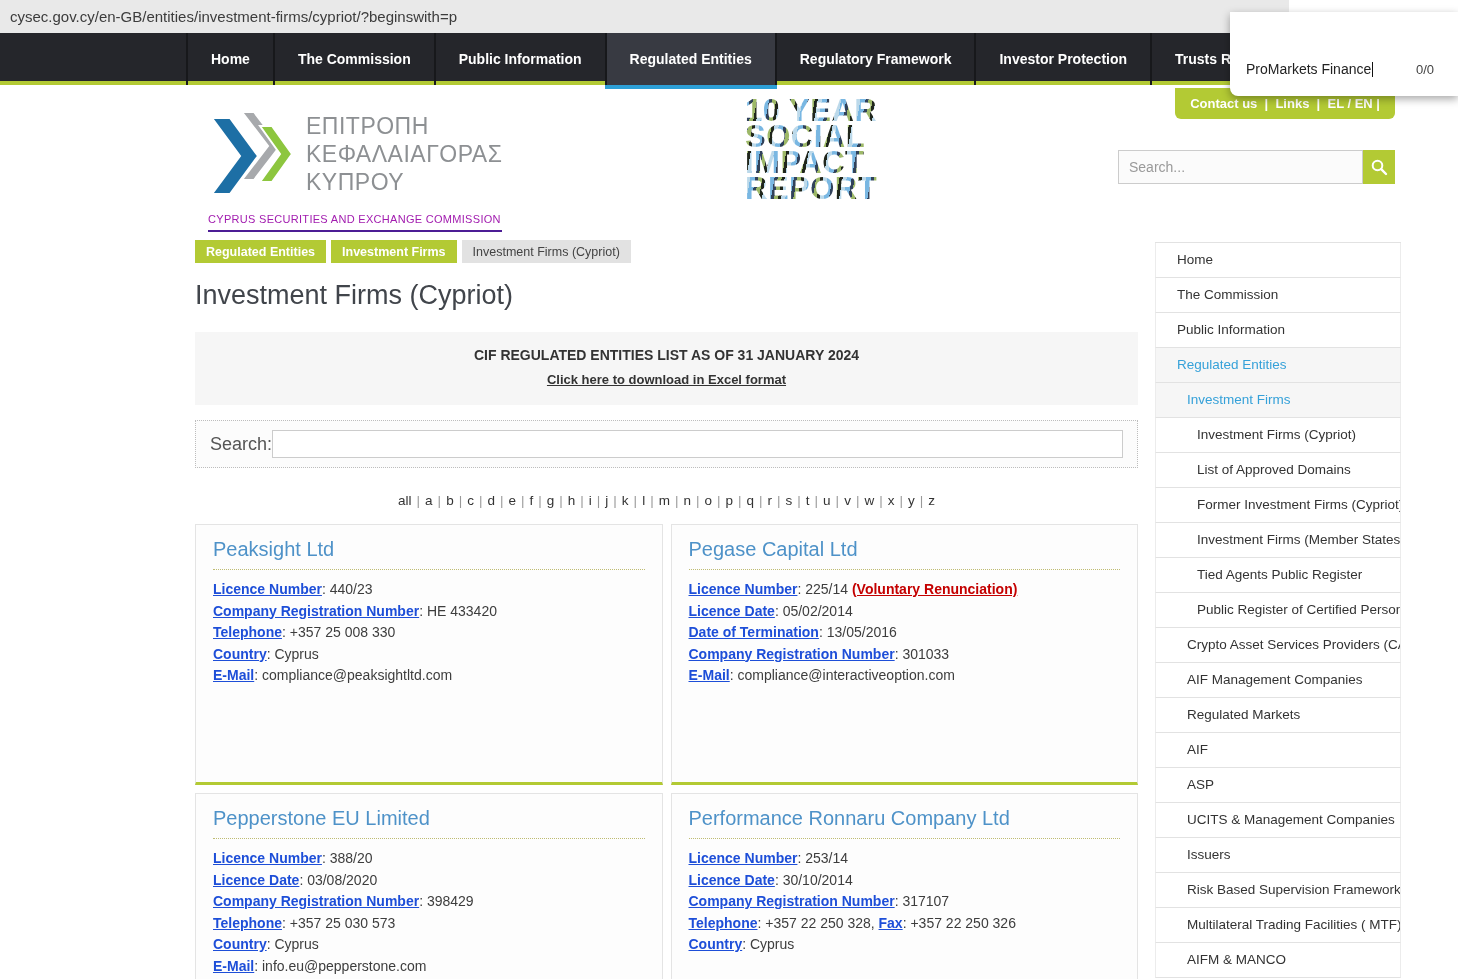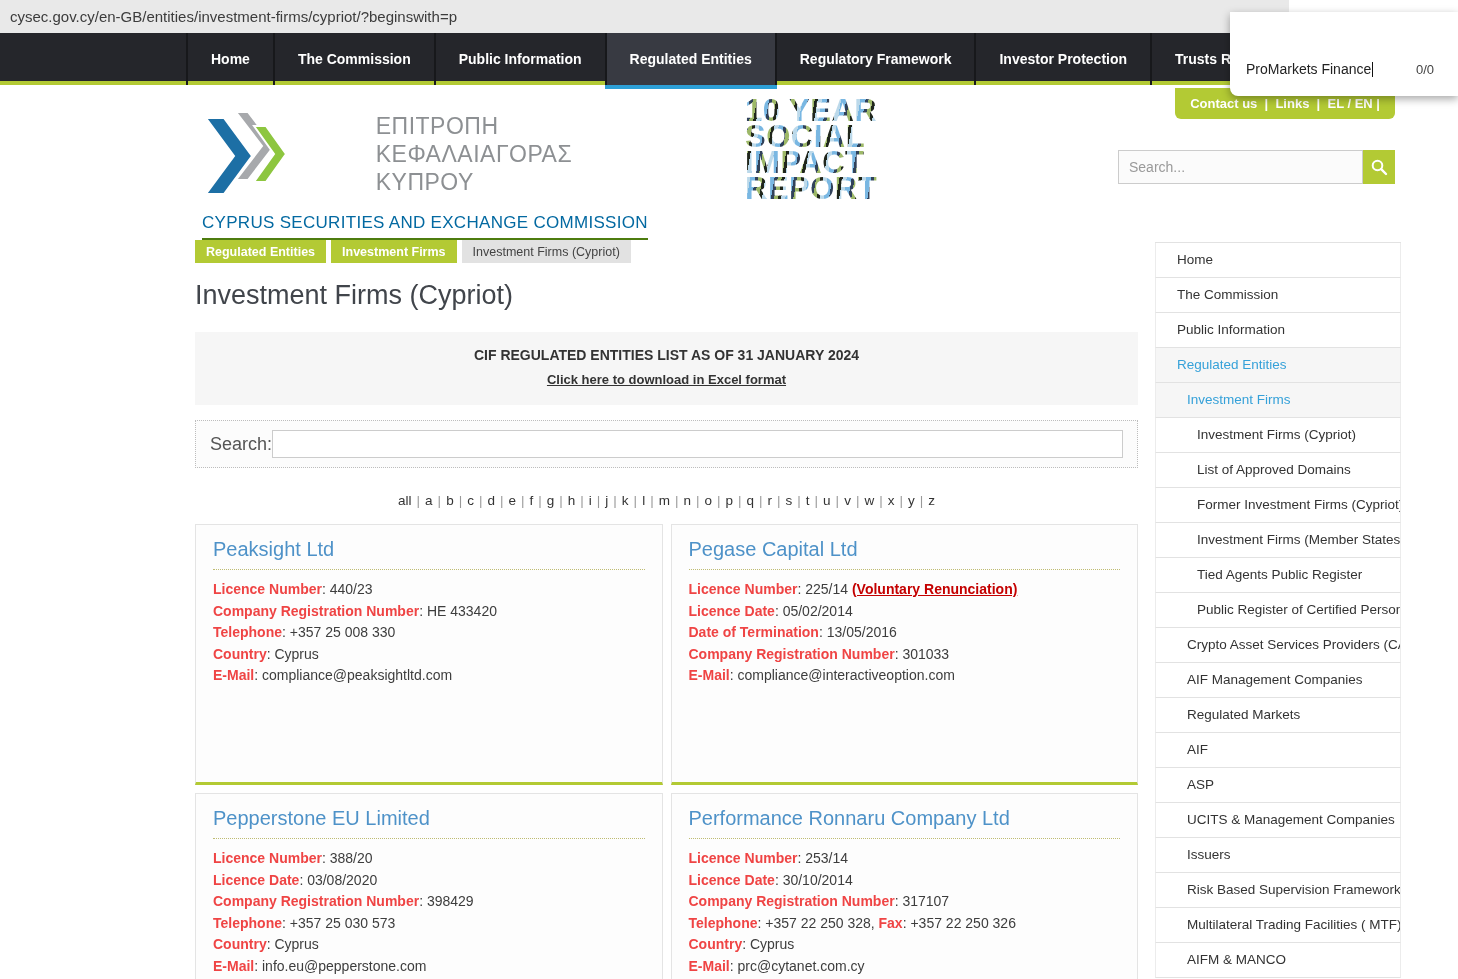--- a/index.html
+++ b/index.html
@@ -26,25 +26,25 @@
   .find-bar { position:absolute; top:12px; right:0; width:228px; height:84px;
     background:#fff; z-index:20; box-shadow:0 3px 8px rgba(0,0,0,.35);
     border-bottom-left-radius:8px; display:flex; align-items:center; padding:30px 14px 0 16px; }
   .find-query { font-size:14px; color:#222; white-space:nowrap; }
   .caret { display:inline-block; width:1px; height:15px; background:#111;
     vertical-align:-2px; margin-left:1px; }
   .find-count { margin-left:auto; font-size:13px; color:#444; padding-right:10px; }
 
   
   .site-header { position:absolute; top:89px; left:0; width:1458px; height:145px; background:#fff; }
-  .logo { position:absolute; left:202px; top:17px; display:grid;
+  .logo { position:absolute; left:208px; top:17px; display:grid;
     grid-template-columns:auto auto; column-gap:14px; }
   .logo-text { font-size:23px; color:#8d9093; letter-spacing:.5px; line-height:28px; padding-top:6px;}
-  .logo-en { grid-column:1 / 3; margin-top:7px; font-size:17px; color:#0369a1;
-    letter-spacing:.3px; border-bottom:2px solid #4d7c0f; padding-bottom:5px; }
+  .logo-en { grid-column:1 / 3; margin-top:7px; font-size:11px; color:#a21caf;
+    letter-spacing:.3px; border-bottom:2px solid #4c1d95; padding-bottom:5px; }
   .banner { position:absolute; left:745px; top:9px; font-weight:800; font-size:31px;
     line-height:26px; letter-spacing:.5px;
     background:repeating-linear-gradient(100deg,#79b7e2 0 5px,#31425a 5px 8px,#9db868 8px 12px,#20261c 12px 15px,#bcd9ea 15px 19px);
     -webkit-background-clip:text; background-clip:text; color:transparent; }
   .quick-links { position:absolute; right:63px; top:-1px; height:31px; padding:0 15px;
     background:#b3ca34; color:#fff; font-weight:bold; font-size:13px;
     display:flex; align-items:center; border-radius:0 0 6px 6px; white-space:pre; cursor:pointer; }
   .header-search { position:absolute; right:63px; top:61px; display:flex; }
   .header-search input { width:245px; height:34px; border:1px solid #ccc; background:#fbfbfb;
     padding:16px 10px; font-size:14px; color:#333; outline:none; }
@@ -77,21 +77,21 @@
   .letter { cursor:pointer; padding:0 2px; }
   .sep { color:#999; margin:0 3px; }
 
   .cards { margin-top:16px; display:grid; grid-template-columns:1fr 1fr; gap:8px;
     grid-template-rows:261px 340px; }
   .card { border:1px solid #e4e4e4; border-bottom:3px solid #b3ca34; background:#fdfdfd;
     padding:13px 17px 0; overflow:hidden; }
   .card-title { font-size:20px; color:#4e92c8; font-weight:400; padding-bottom:8px;
     border-bottom:1px dotted #bfbc72; margin-bottom:9px; cursor:pointer; }
   .field-row { font-size:14px; color:#3d3d3d; line-height:21.5px; }
-  .field-row b { color:#ef4444; }
+  .field-row b { color:#1d4ed8;text-decoration:underline; }
   .red-link { color:#c40000; font-weight:bold; text-decoration:underline; cursor:pointer; }
 
   
   .sidebar { position:absolute; left:1155px; top:8px; width:246px;
     border-top:1px solid #e2e2e2; }
   .side-item { height:35px; line-height:34px; border:1px solid #ececec; border-top:none;
     border-bottom:1px solid #e2e2e2; font-size:13.5px; color:#333; background:#fff;
     cursor:pointer; white-space:nowrap; overflow:hidden; }
   .side-item.ind0 { padding-left:21px; }
   .side-item.ind1 { padding-left:31px; }
@@ -206,21 +206,20 @@
           <div class="field-row"><b>Country</b>: Cyprus</div>
           <div class="field-row"><b>E-Mail</b>: info.eu@pepperstone.com</div>
         </div>
         <div class="card">
           <div class="card-title">Performance Ronnaru Company Ltd</div>
           <div class="field-row"><b>Licence Number</b>: 253/14</div>
           <div class="field-row"><b>Licence Date</b>: 30/10/2014</div>
           <div class="field-row"><b>Company Registration Number</b>: 317107</div>
           <div class="field-row"><b>Telephone</b>: +357 22 250 328, <b>Fax</b>: +357 22 250 326</div>
           <div class="field-row"><b>Country</b>: Cyprus</div>
-          <div class="field-row"><b>E-Mail</b>: prc@cytanet.com.cy</div>
         </div>
       </div>
   </div>
 
   <div class="sidebar" id="sidebar">
       <div class="side-item ind0">Home</div>
       <div class="side-item ind0">The Commission</div>
       <div class="side-item ind0">Public Information</div>
       <div class="side-item ind0 blue">Regulated Entities</div>
       <div class="side-item ind1 blue">Investment Firms</div>

